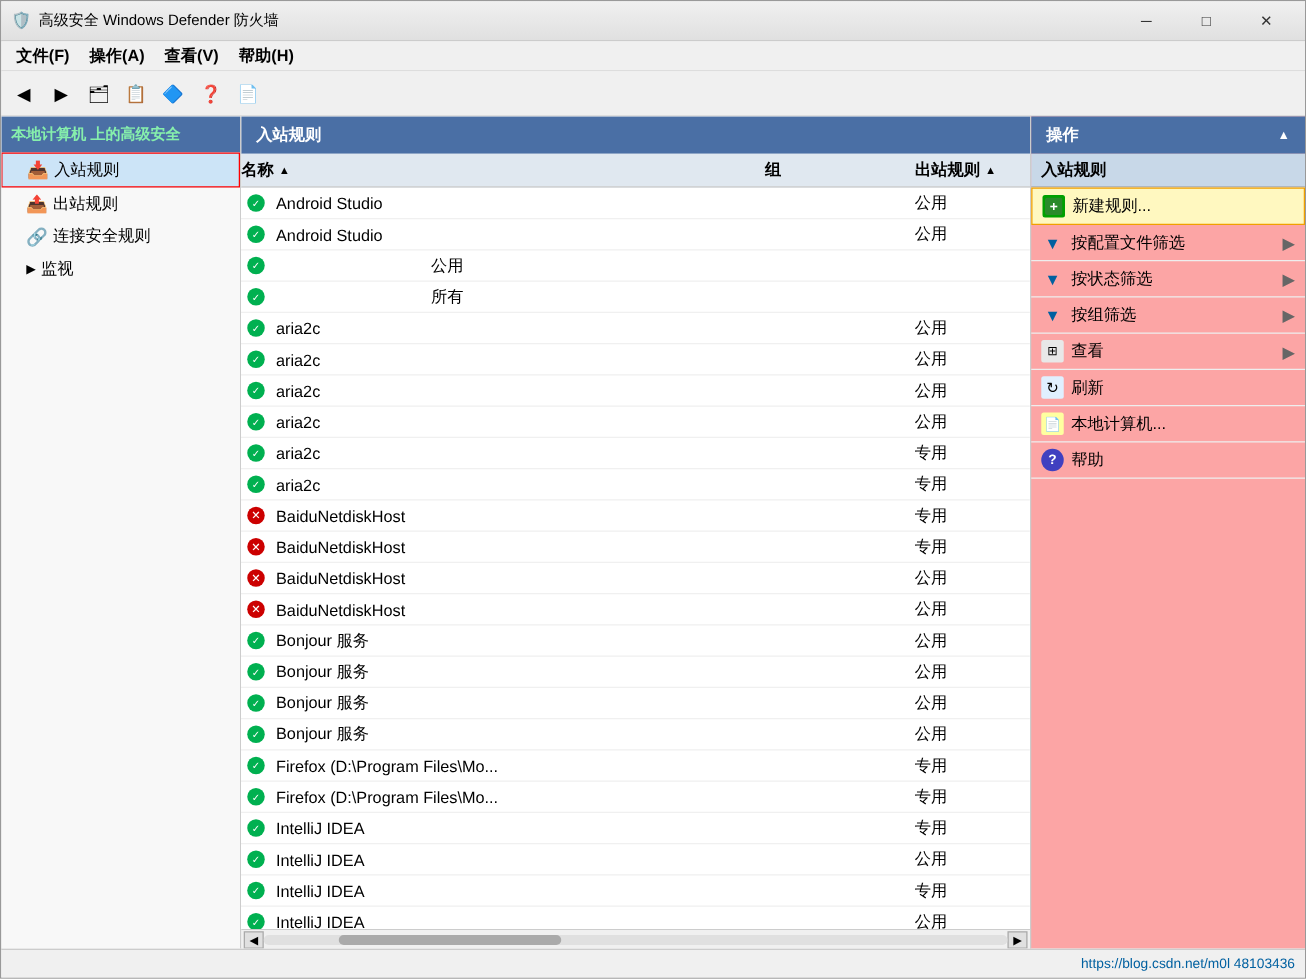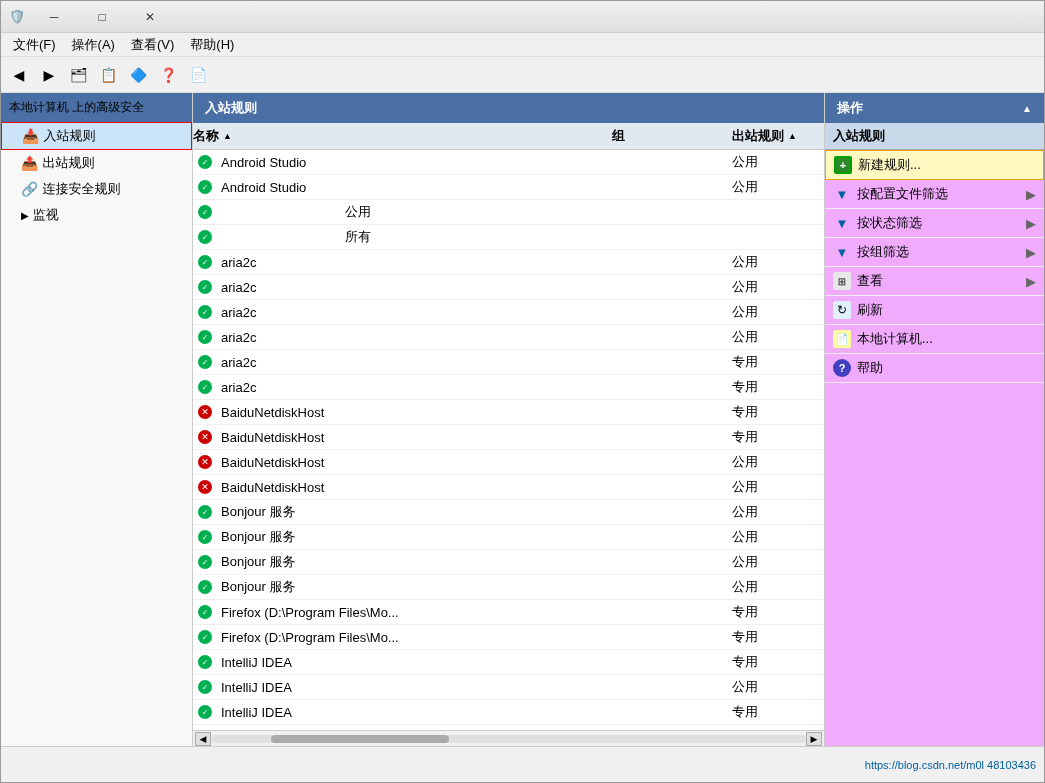--- a/index.html
+++ b/index.html
@@ -66,20 +66,21 @@
 
     
     .menu-bar {
       height: 24px;
       background: #f0f0f0;
       display: flex;
       align-items: center;
       padding: 0 4px;
       border-bottom: 1px solid #ddd;
       flex-shrink: 0;
+      font-weight: bold;
     }
 
     .menu-item {
       padding: 2px 8px;
       cursor: pointer;
       font-size: 13px;
     }
 
     
     .toolbar {
@@ -116,24 +117,24 @@
     .sidebar {
       width: 192px;
       background: #f8f8f8;
       border-right: 1px solid #ccc;
       overflow-y: auto;
       flex-shrink: 0;
     }
 
     .sidebar-header {
       background: #4a6fa5;
-      color: #000000;
+      color: #86efac;
       padding: 6px 8px;
       font-size: 12px;
-      font-weight: normal;
+      font-weight: bold;
     }
 
     .sidebar-item {
       display: flex;
       align-items: center;
       padding: 4px 8px;
       cursor: pointer;
       font-size: 13px;
       gap: 4px;
     }
@@ -263,21 +264,21 @@
 
     .rule-row .rule-config {
       width: 100px;
       font-size: 13px;
       padding: 0 8px;
     }
 
     
     .right-panel {
       width: 220px;
-      background: #f0abfc;
+      background: #fca5a5;
       border-left: 1px solid #ccc;
       display: flex;
       flex-direction: column;
       flex-shrink: 0;
     }
 
     .right-panel-header {
       background: #4a6fa5;
       color: #fff;
       padding: 6px 12px;
@@ -319,21 +320,21 @@
       flex-shrink: 0;
     }
 
     .right-action .chevron {
       margin-left: auto;
       color: #666;
     }
 
     
     .status-bar {
-      height: 36px;
+      height: 23px;
       background: #f0f0f0;
       border-top: 1px solid #ccc;
       display: flex;
       align-items: center;
       padding: 0 8px;
       font-size: 11px;
       color: #333;
       flex-shrink: 0;
       justify-content: space-between;
       text-align: right;
@@ -435,20 +436,21 @@
   </style>
 </head>
 <body>
 
 <div class="window">
 
   <div class="title-bar">
     <div class="title-bar-icon">
       🛡️
     </div>
+    <span class="title-bar-text">高级安全 Windows Defender 防火墙</span>
     <div class="title-bar-buttons">
       <button class="title-btn">─</button>
       <button class="title-btn">□</button>
       <button class="title-btn close">✕</button>
     </div>
   </div>
 
   <div class="menu-bar">
     <div class="menu-item">文件(F)</div>
     <div class="menu-item">操作(A)</div>

